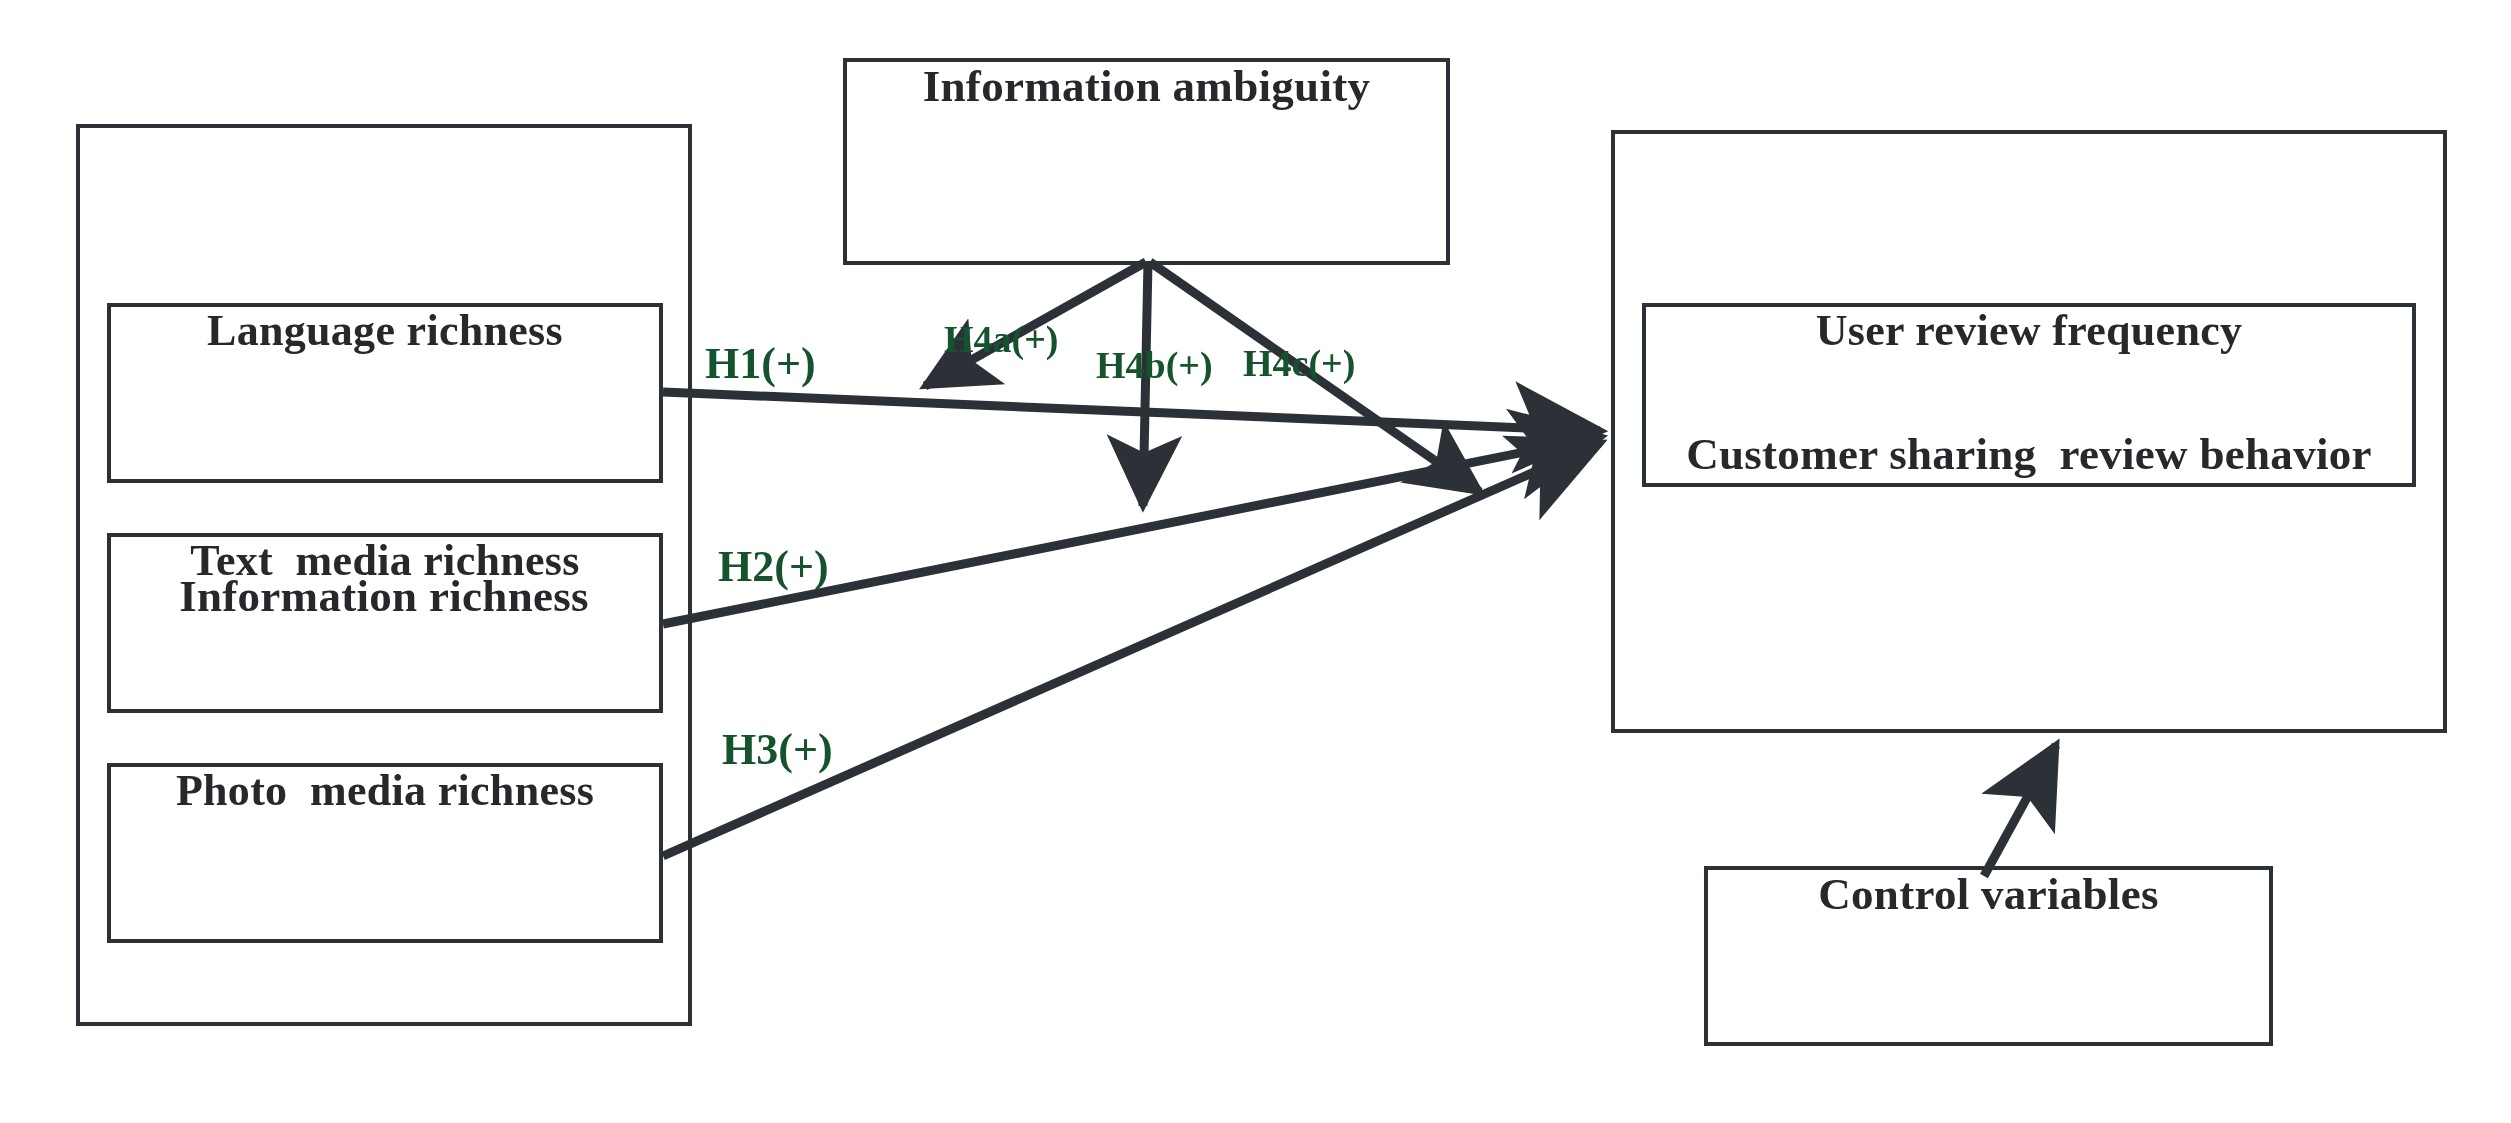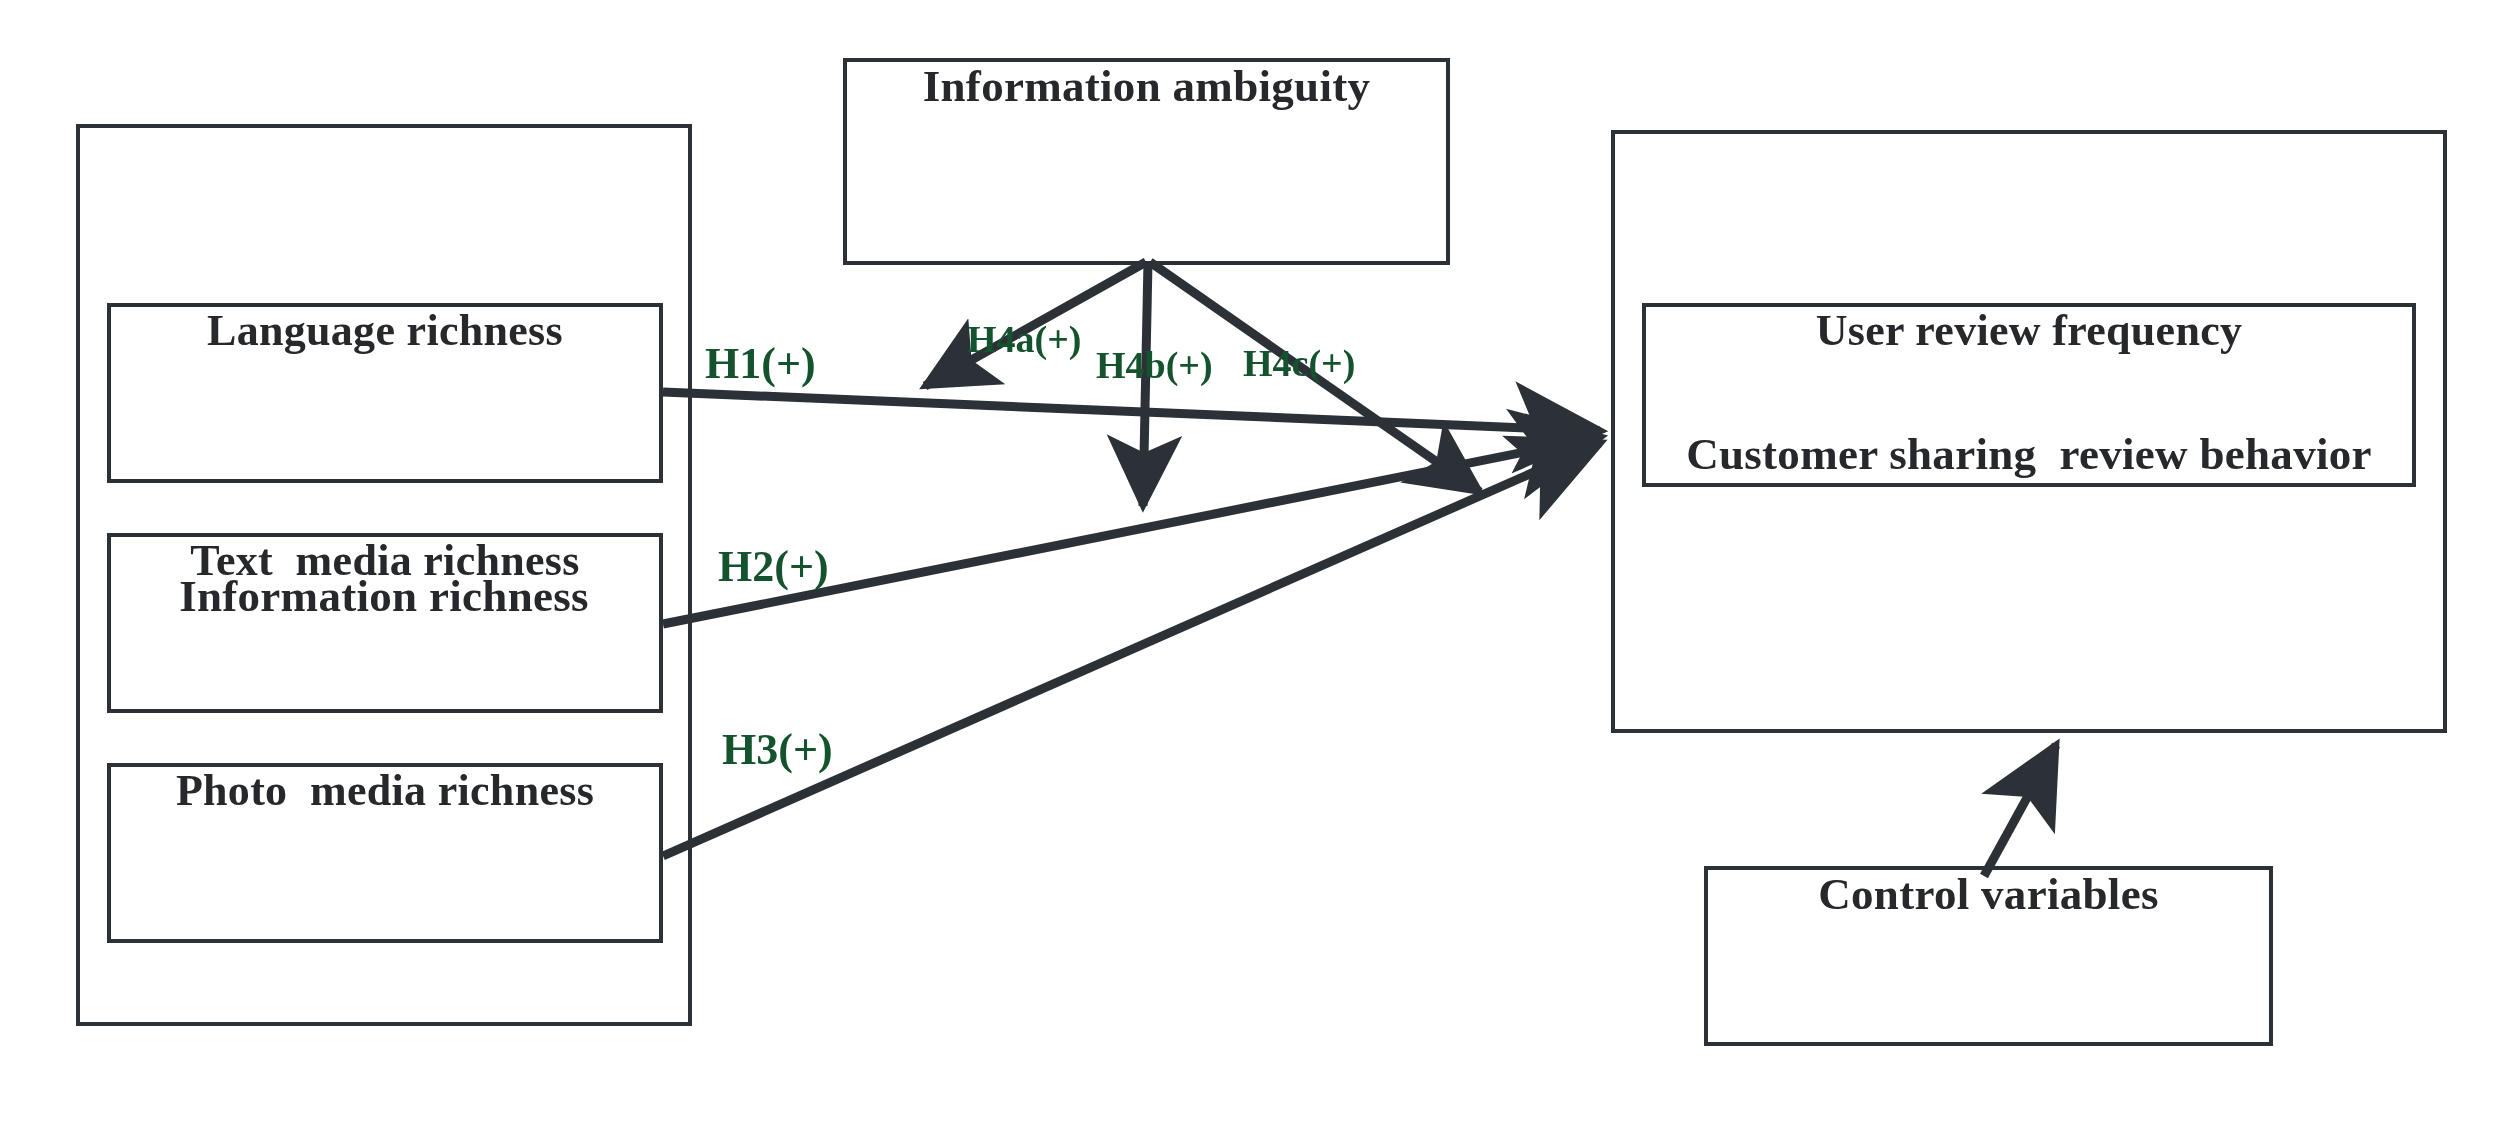--- a/index.html
+++ b/index.html
@@ -108,21 +108,21 @@
     font-weight: bold;
     color: #14532d;
     white-space: nowrap;
     line-height: 1;
   }
   .edge-label.main { font-size: 44px; }
   .edge-label.mod  { font-size: 38px; }
   #label-h1 { left: 705px; top: 342px; }
   #label-h2 { left: 718px; top: 545px; }
   #label-h3 { left: 722px; top: 728px; }
-  #label-h4a { left: 967px; top: 320px; }
+  #label-h4a { left: 944px; top: 320px; }
   #label-h4b { left: 1096px; top: 346px; }
   #label-h4c { left: 1243px; top: 344px; }
 </style>
 </head>
 <body>
 
 <div id="canvas">
 
   <svg id="edges" viewBox="0 0 2511 1123" xmlns="http://www.w3.org/2000/svg">
     <defs>

